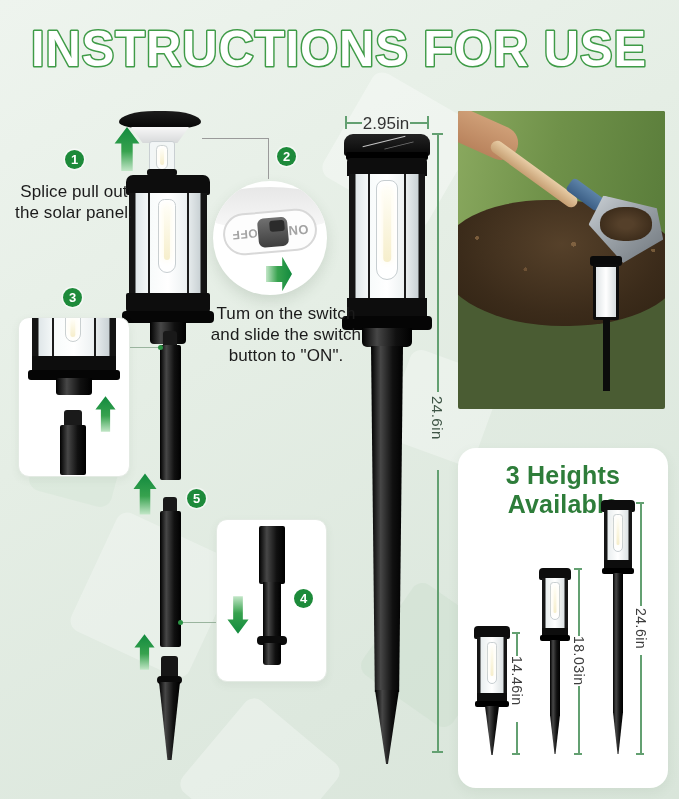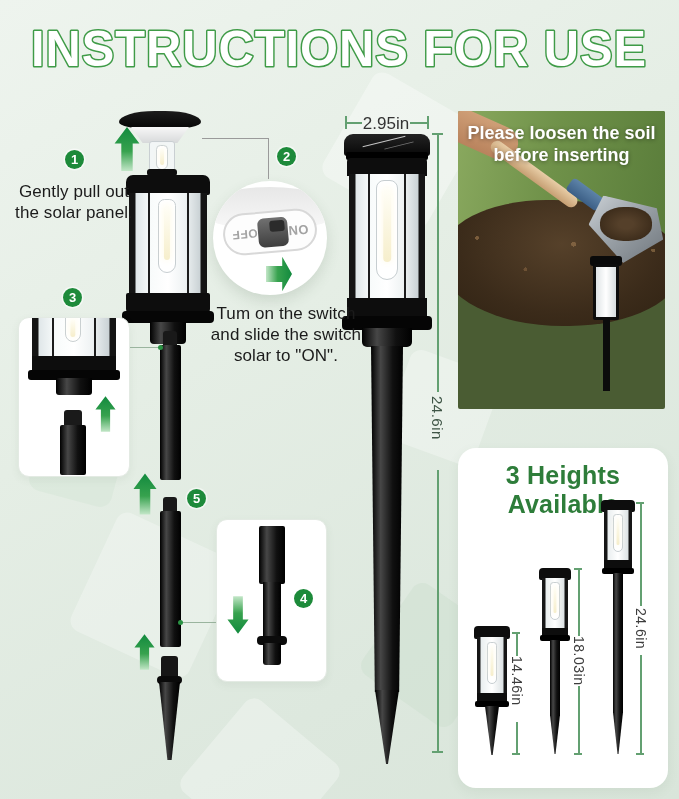--- a/index.html
+++ b/index.html
@@ -116,21 +116,21 @@
   <div class="bulb z" style="left:158px;top:199px;width:18px;height:74px;">
       <i></i>
     </div>
   <div class="black z" style="left:126px;top:293px;width:84px;height:22px;border-radius:2px 2px 6px 6px;"></div>
   <div class="black z" style="left:122px;top:311px;width:92px;height:12px;border-radius:4px;background:#060606;"></div>
   <div class="pole z" style="left:150px;top:322px;width:36px;height:22px;border-radius:0 0 4px 4px;"></div>
 
   <div class="num" style="left:65px;top:150px;">
       <span>1</span>
     </div>
-  <div class="step-text" style="left:6px;top:181px;width:136px;">Gently pull out
+  <div class="step-text" style="left:6px;top:181px;width:136px;">Splice pull out
 the solar panel.</div>
 
   <div class="leader" style="left:202px;top:138px;width:66px;height:1px;background:#9a9a9a;"></div>
   <div class="leader" style="left:268px;top:138px;width:1px;height:41px;background:#9a9a9a;"></div>
 
   <div class="num" style="left:277px;top:147px;">
       <span>2</span>
     </div>
 
   <div class="abs z" style="left:213px;top:181px;width:114px;height:114px;border-radius:50%;background:#fff;box-shadow:0 6px 14px rgba(60,90,60,.15);overflow:hidden;">
@@ -142,21 +142,21 @@
         </span>
       <span class="sw-label" style="font-size:13px;">ON</span>
     </div>
     <svg class="arr" style="left:48px;top:80px;transform:rotate(90deg);" width="36" height="26" viewBox="0 0 100 170" preserveAspectRatio="none">
         <polygon points="50,0 98,64 72,64 72,170 28,170 28,64 2,64" fill="url(#agrad)"></polygon>
       </svg>
   </div>
 
   <div class="step-text" style="left:203px;top:303px;width:166px;">Tum on the switch
 and slide the switch
-solar to "ON".</div>
+button to "ON".</div>
 
   <div class="num" style="left:63px;top:288px;">
       <span>3</span>
     </div>
   <div class="card" style="left:18px;top:317px;width:112px;height:160px;overflow:hidden;">
     <div class="glass" style="left:13px;top:-2px;width:84px;height:42px;">
       <span class="rib" style="left:24%;"></span>
         <span class="rib" style="left:74%;"></span>
     </div>
     <div class="bulb" style="left:46px;top:-2px;width:16px;height:26px;border-radius:0 0 9px 9px;">
@@ -279,22 +279,20 @@
         radial-gradient(11px 11px at 56% 81%,#d5262c 45%,transparent 52%),
         radial-gradient(9px 9px at 65% 75%,#c01e24 45%,transparent 52%),
         radial-gradient(8px 8px at 40% 82%,#d92d32 45%,transparent 52%),
         radial-gradient(10px 10px at 88% 68%,#cf2429 45%,transparent 52%),
         radial-gradient(9px 9px at 94% 75%,#e03438 45%,transparent 52%),
         radial-gradient(7px 7px at 20% 55%,#e8eb67 45%,transparent 52%),
         linear-gradient(180deg,#6f9c3f 0%,#7fb24a 30%,#679b38 55%,#567f2e 80%,#4c712a 100%);"></div>
     <div class="abs" style="left:132px;top:145px;width:32px;height:10px;background:#0a0a0a;border-radius:3px;z-index:5;"></div>
     <div class="abs" style="left:135px;top:153px;width:26px;height:56px;border:3px solid #0c0c0c;border-radius:2px;background:linear-gradient(90deg,#dfe4e6,#ffffff 50%,#d6dcde);z-index:5;"></div>
     <div class="abs" style="left:145px;top:208px;width:7px;height:72px;background:#0c0c0c;z-index:5;"></div>
-    <div class="caption">Please loosen the soil
-before inserting</div>
   </div>
 
   <div class="abs z" style="left:458px;top:448px;width:210px;height:340px;background:#fff;border-radius:18px;box-shadow:0 4px 12px rgba(70,100,70,.08);">
     <div class="heights-title" style="top:13px;">3 Heights Available</div>
 
     <div class="black" style="left:16px;top:178px;width:36px;height:13px;border-radius:4px 4px 2px 2px;"></div>
     <div class="glass-sm" style="left:19px;top:189px;width:30px;height:58px;"></div>
     <div class="bulb" style="left:29px;top:194px;width:10px;height:42px;border-radius:4px 4px 6px 6px;">
         <i></i>
       </div>

